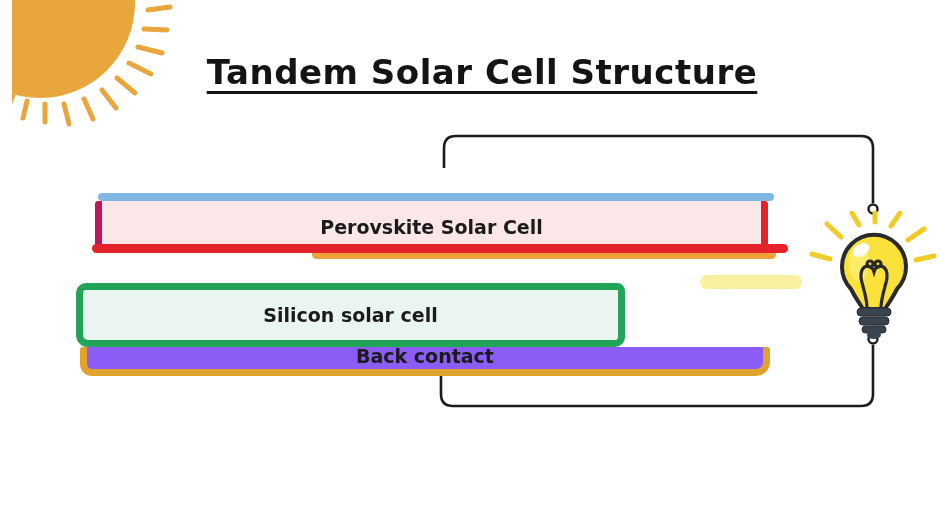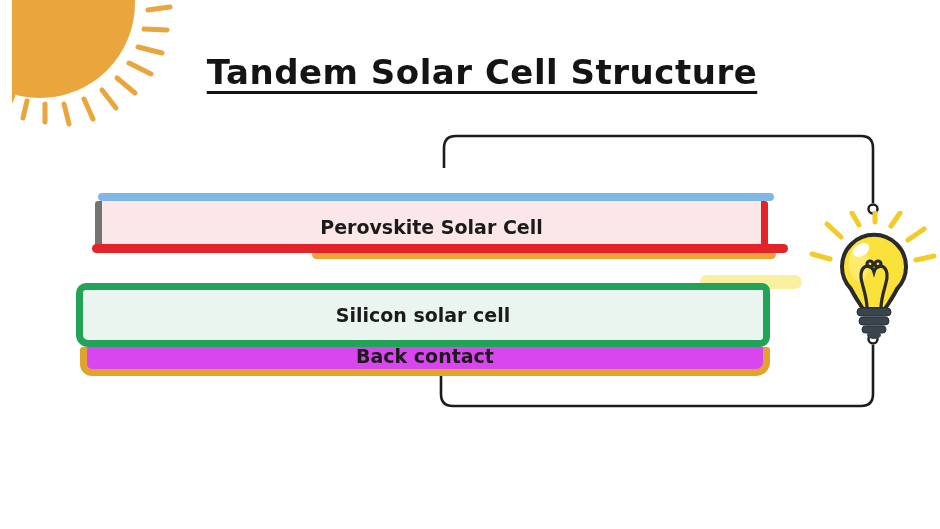--- a/index.html
+++ b/index.html
@@ -47,41 +47,41 @@
     left: 91px; top: 158px; width: 664px; height: 43px;
     background: #EFF6FC;
     border: 6px solid #86C2EE; border-bottom: none;
     border-radius: 10px 8px 2px 2px;
   }
   .stroke-bar { position: absolute; z-index: 4; }
   .blue-bottom { left: 86px; top: 193px; width: 676px; height: 8px; background: #7FB8E4; border-radius: 5px; }
   .layer-red {
     left: 83px; top: 201px; width: 673px; height: 52px;
     background: #FBE6E8;
-    border-left: 7px solid #737373; border-right: 7px solid #E3222A;
+    border-left: 7px solid #be185d; border-right: 7px solid #E3222A;
     border-radius: 3px 3px 8px 8px;
   }
   .red-bottom { left: 80px; top: 244px; width: 696px; height: 9px; background: #E3222A; border-radius: 5px; z-index: 5; }
   .orange-streak { left: 300px; top: 250px; width: 464px; height: 9px; background: #F0A23A; border-radius: 5px; z-index: 4; }
   .yellow-swipe { left: 688px; top: 275px; width: 102px; height: 14px; background: #FAF1A0; border-radius: 8px; z-index: 2; }
   .layer-yellow {
     left: 78px; top: 254px; width: 694px; height: 31px;
     background: linear-gradient(90deg, #FAF19E 0%, #FAF19E 9%, #F7E94E 20%, #F7E94E 100%);
     border-radius: 14px 16px 14px 8px;
   }
   .layer-green {
-    left: 64px; top: 283px; width: 694px; height: 64px;
+    left: 64px; top: 283px; width: 549px; height: 64px;
     background: #EAF5EF;
     border: 7px solid #21A458;
     border-radius: 10px 8px 10px 12px;
     align-items: center;
   }
   .layer-gold {
     left: 68px; top: 347px; width: 690px; height: 29px;
-    background: #d946ef;
+    background: #8b5cf6;
     border: 7px solid #DFA32E; border-top: none;
     border-radius: 3px 3px 14px 12px;
   }
   .layer-gold .layer-label { margin-top: -4px; }
 </style>
 </head>
 <body>
 
 <div class="canvas">
 

